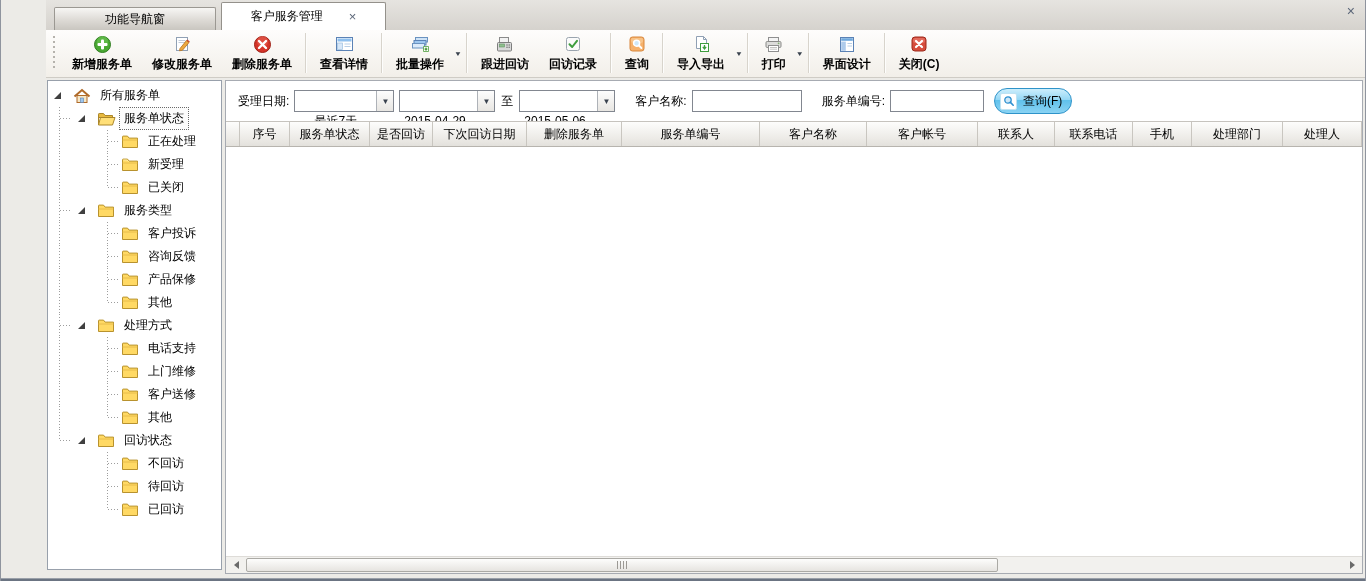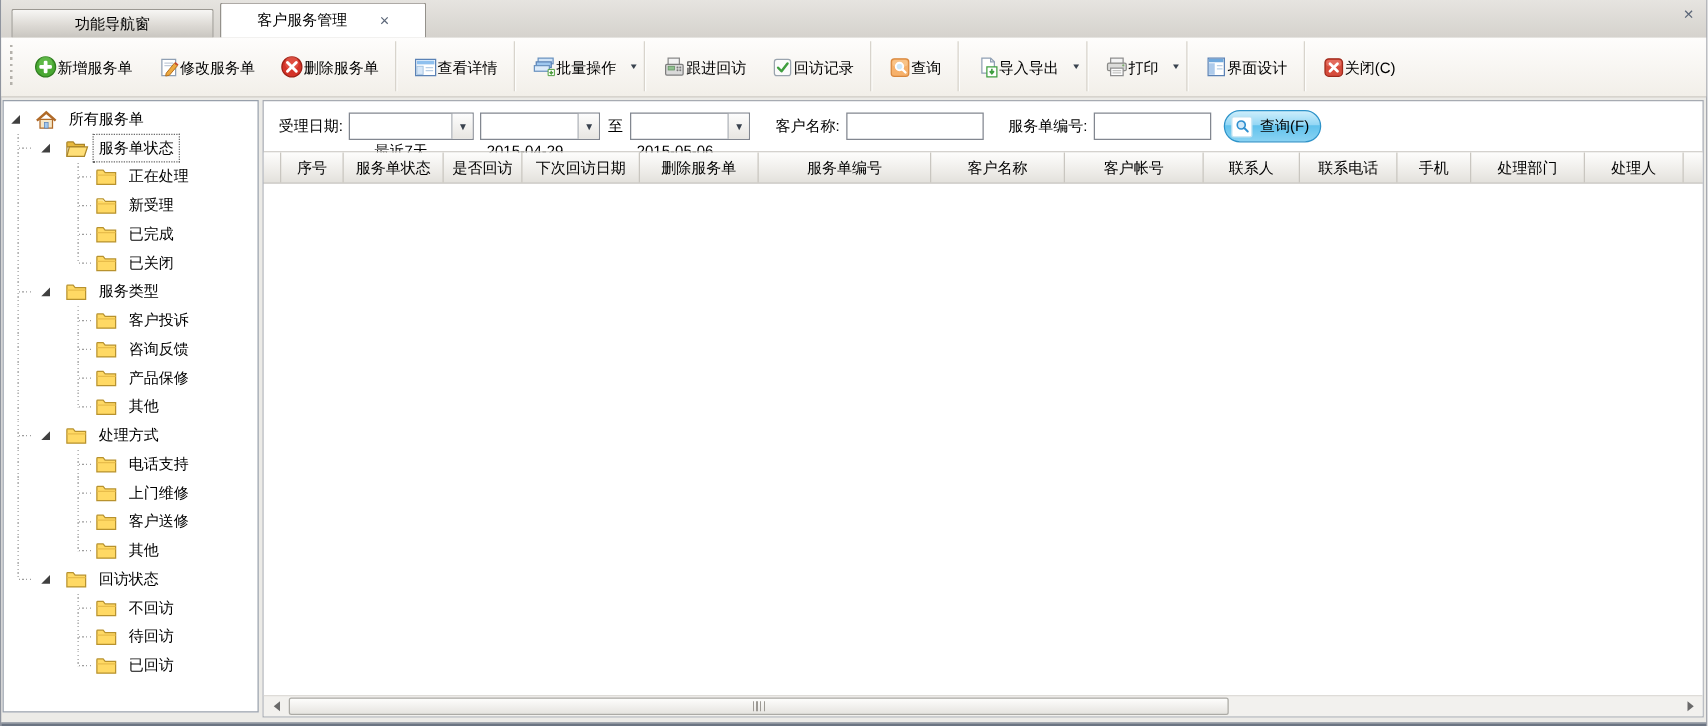--- a/index.html
+++ b/index.html
@@ -3,21 +3,21 @@
 <meta charset="utf-8">
 <style>
   * { box-sizing: border-box; margin: 0; padding: 0; }
   html,body { width:1366px; height:581px; overflow:hidden; }
   body {
     font-family: "Liberation Sans","DejaVu Sans",sans-serif;
     font-size: 12px; color:#000;
     background:#ecebe7;
   }
   .window { position:relative; width:1366px; height:581px;
-    border-left:1px solid #8f949e; border-right:1px solid #8f949e; }
+    border-left:1px solid #8f949e; border-right:1px solid #8f949e;padding-left:45px; }
 
   
   .tabstrip { position:relative; height:30px; background:linear-gradient(#e6e4e0,#d5d2cd);
     display:flex; align-items:flex-end; padding-left:8px; }
   .tab { display:flex; align-items:center; justify-content:center; white-space:nowrap; }
   .tab-inactive { width:162px; height:23px; margin-right:5px;
     background:linear-gradient(#f7f6f4,#dddad5 55%,#c9c6c0);
     border:1px solid #9b9892; border-bottom:none; border-radius:2px 2px 0 0; }
   .tab-active { width:165px; height:28px; background:#fff;
     border:1px solid #94918b; border-bottom:none; border-radius:2px 2px 0 0;
@@ -25,22 +25,22 @@
   .tab-close { color:#5b6678; font-size:13px; line-height:1; cursor:default; }
   .win-close { position:absolute; right:10px; top:4px; color:#5b6678; font-size:14px; line-height:1; }
 
   
   .toolbar { height:48px; background:linear-gradient(#fefdfc,#f2efe9);
     border-bottom:1px solid #cfccc5; display:flex; align-items:center; padding:1px 4px 2px 4px; }
   .grip { width:5px; height:34px; margin:0 5px 0 2px;
     background:repeating-linear-gradient(to bottom,#b5b2ac 0 2px,transparent 2px 5px);
     background-size:2px 100%; background-repeat:no-repeat; background-position:1px 0; }
   .tb-group { display:flex; align-items:center; }
-  .tb-btn { display:flex; flex-direction:row; align-items:center; justify-content:center;
-    height:44px; padding:2px 9px 1px 9px; border:1px solid transparent; border-radius:2px; }
+  .tb-btn { display:flex; flex-direction:column; align-items:center; justify-content:center;
+    height:44px; padding:2px 9px 1px 9px; border:1px solid transparent; border-radius:2px;font-weight:bold; }
   .tb-icon { height:20px; display:flex; align-items:center; justify-content:center; }
   .tb-label { margin-top:2px; white-space:nowrap; }
   .dd-arrow { font-size:8px; color:#39424e; margin:0 1px 0 0; transform:scaleY(.8); }
   .tb-sep { width:2px; height:40px; margin:0 3px;
     border-left:1px solid #d8d4cc; border-right:1px solid #fdfdfc; }
   svg { display:block; }
 
   
   .content { display:flex; height:498px; padding:2px 2px 0 1px; }
   .tree-panel { width:205px; height:490px; background:#fff; border:1px solid #98a0ab; overflow:hidden; }
@@ -351,32 +351,20 @@
           <span class="ticon">
               <svg width="18" height="15" viewBox="0 0 18 15">
                 <path d="M1.5 13.5 V2.7 a.6.6 0 0 1 .6-.6 h4.4 l1.6 2 h8.4 v9.4 z" fill="#ffd964" stroke="#b8922e"></path>
                 <path d="M1.5 6 h15" stroke="#e8bc4a"></path>
                 <path d="M2.3 3 h3.9 l1.3 1.6" fill="none" stroke="#fff1b8" stroke-width=".8"></path>
               </svg>
             </span>
           <span class="tlabel">新受理</span>
         </div>
 
-        <div class="trow">
-          <span class="g v"></span>
-            <span class="g"></span>
-            <span class="g t"></span>
-          <span class="ticon">
-              <svg width="18" height="15" viewBox="0 0 18 15">
-                <path d="M1.5 13.5 V2.7 a.6.6 0 0 1 .6-.6 h4.4 l1.6 2 h8.4 v9.4 z" fill="#ffd964" stroke="#b8922e"></path>
-                <path d="M1.5 6 h15" stroke="#e8bc4a"></path>
-              </svg>
-            </span>
-          <span class="tlabel">已完成</span>
-        </div>
 
         <div class="trow">
           <span class="g v"></span>
             <span class="g"></span>
             <span class="g l"></span>
           <span class="ticon">
               <svg width="18" height="15" viewBox="0 0 18 15">
                 <path d="M1.5 13.5 V2.7 a.6.6 0 0 1 .6-.6 h4.4 l1.6 2 h8.4 v9.4 z" fill="#ffd964" stroke="#b8922e"></path>
                 <path d="M1.5 6 h15" stroke="#e8bc4a"></path>
               </svg>

